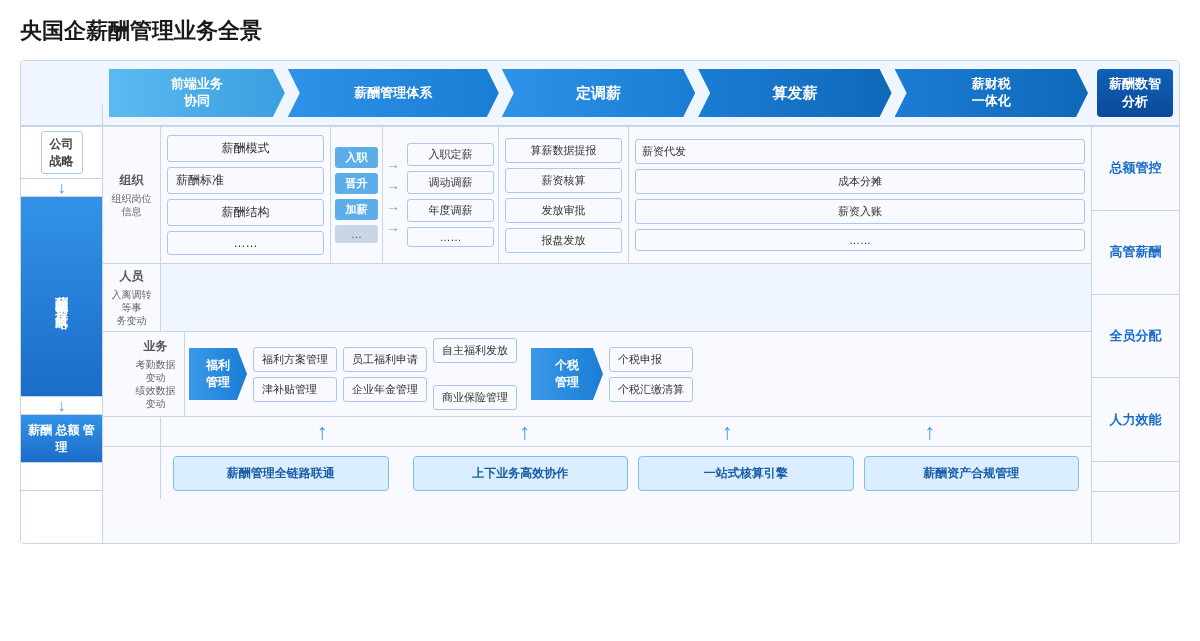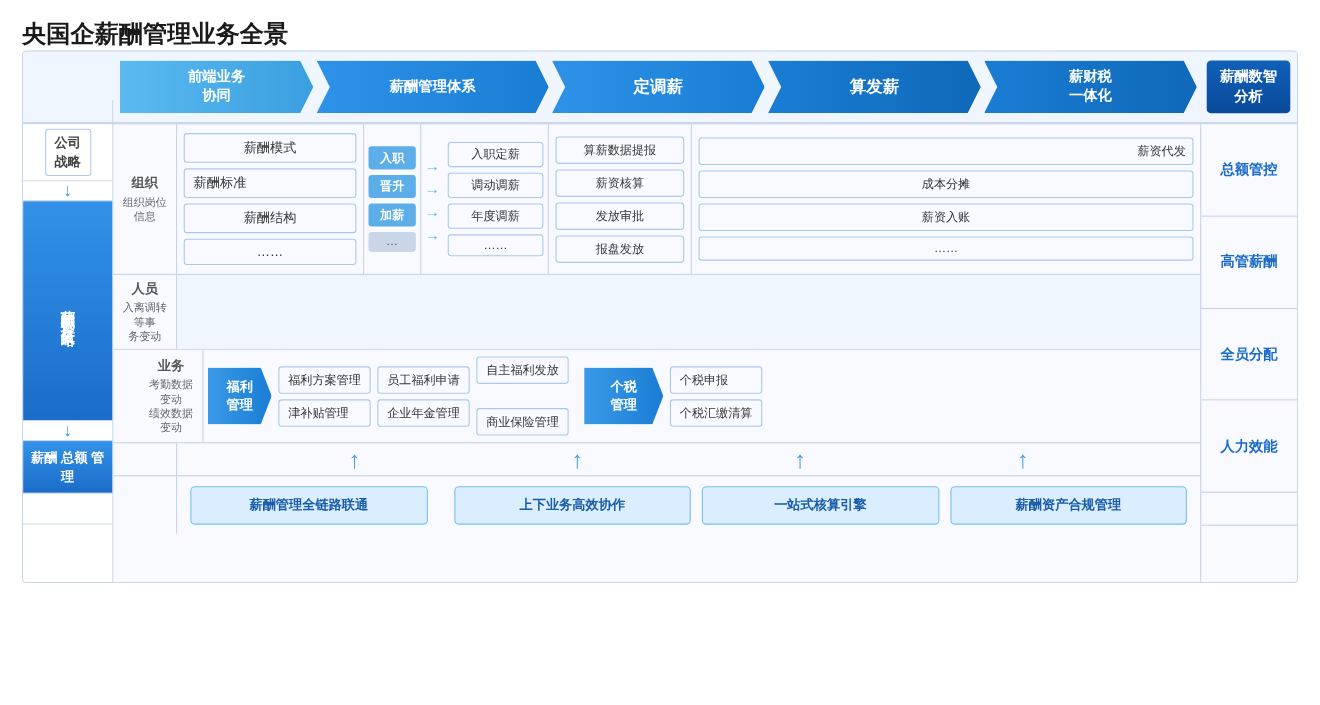--- a/index.html
+++ b/index.html
@@ -11,20 +11,21 @@
       overflow: hidden;
     }
     .page {
       padding: 16px 20px 12px 20px;
       background: #fff;
     }
     .page-title {
       font-size: 22px;
       font-weight: bold;
       color: #1a1a1a;
+      margin-bottom: 14px;
     }
     
     .diagram {
       width: 100%;
       border: 1px solid #c8d4e8;
       border-radius: 4px;
       background: #f8faff;
       overflow: hidden;
     }
   </style>
@@ -147,21 +148,21 @@
           </div>
 
           <div style="flex:0 0 130px; display:flex; flex-direction:column; align-items:center; justify-content:center; gap:5px; padding:8px 6px; border-right:1px solid #c8d4e8;">
             <div style="border:1px solid #aac8ee; border-radius:3px; font-size:11px; color:#333; text-align:center; padding:4px 6px; width:100%;">算薪数据提报</div>
             <div style="border:1px solid #aac8ee; border-radius:3px; font-size:11px; color:#333; text-align:center; padding:4px 6px; width:100%;">薪资核算</div>
             <div style="border:1px solid #aac8ee; border-radius:3px; font-size:11px; color:#333; text-align:center; padding:4px 6px; width:100%;">发放审批</div>
             <div style="border:1px solid #aac8ee; border-radius:3px; font-size:11px; color:#333; text-align:center; padding:4px 6px; width:100%;">报盘发放</div>
           </div>
 
           <div style="flex:1; display:flex; flex-direction:column; align-items:center; justify-content:center; gap:5px; padding:8px 6px;">
-            <div style="border:1px solid #aac8ee; border-radius:3px; font-size:11px; color:#333; text-align:right; padding:4px 6px; width:100%;">薪资代发</div>
+            <div style="border:1px solid #aac8ee; border-radius:3px; font-size:11px; color:#333; text-align:left; padding:4px 6px; width:100%;">薪资代发</div>
             <div style="border:1px solid #aac8ee; border-radius:3px; font-size:11px; color:#333; text-align:center; padding:4px 6px; width:100%;">成本分摊</div>
             <div style="border:1px solid #aac8ee; border-radius:3px; font-size:11px; color:#333; text-align:center; padding:4px 6px; width:100%;">薪资入账</div>
             <div style="border:1px solid #aac8ee; border-radius:3px; font-size:11px; color:#333; text-align:center; padding:4px 6px; width:100%;">……</div>
           </div>
         </div>
 
         <div style="display:flex; flex-direction:row; border-bottom:1px solid #c8d4e8; min-height:50px;">
           <div style="width:58px; min-width:58px; display:flex; flex-direction:column; align-items:center; justify-content:center; border-right:1px solid #c8d4e8; padding:4px; background:#f8faff;">
             <span style="font-size:12px; font-weight:bold; color:#555;">人员</span>
             <span style="font-size:10px; color:#666; margin-top:3px; text-align:center; line-height:1.3;">入离调转等事<br>务变动</span>

